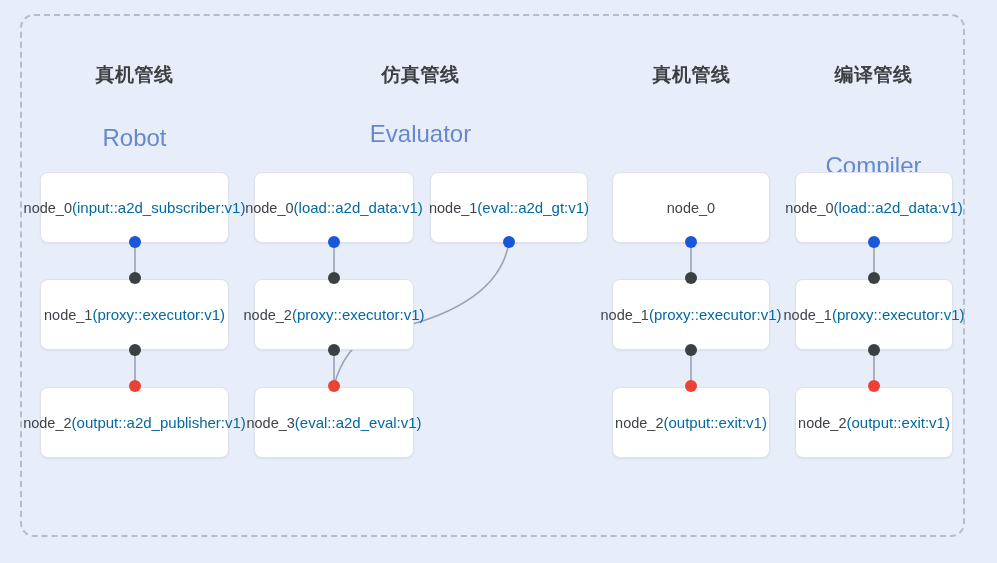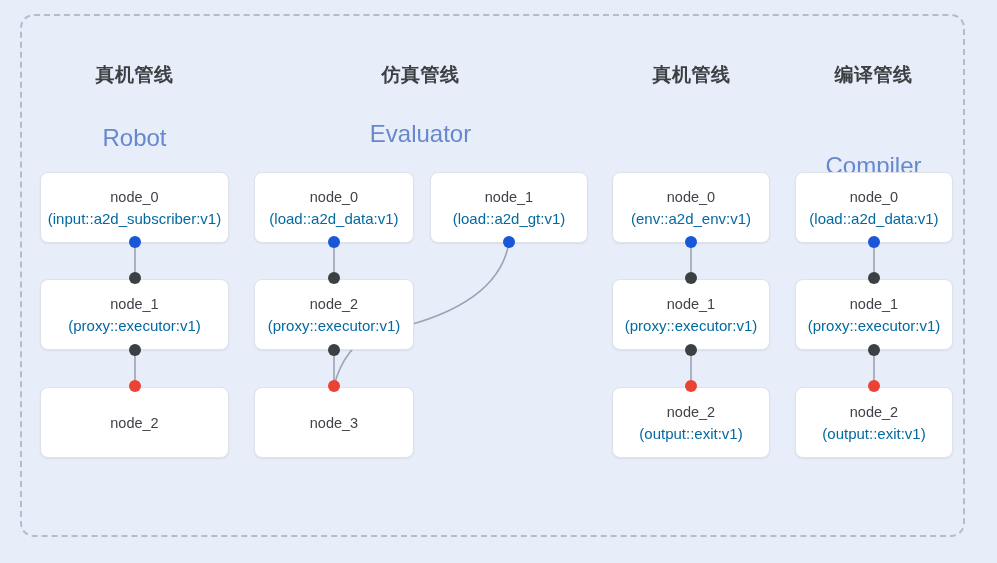--- a/index.html
+++ b/index.html
@@ -44,21 +44,21 @@
     white-space: nowrap;
   }
   .node {
     position: absolute;
     box-sizing: border-box;
     background: #ffffff;
     border: 1px solid #dfe2e8;
     border-radius: 8px;
     box-shadow: 0 1px 2px rgba(30, 40, 70, 0.07);
     display: flex;
-    flex-direction: column;
+    flex-direction: row;
     align-items: center;
     justify-content: center;
     color: #3f4349;
     z-index: 3;
   }
   .node-title {
     font-size: 14.5px;
     line-height: 22px;
     color: #3f4349;
   }
@@ -129,41 +129,42 @@
   <div class="node" style="left:40px; top:172px; width:189px; height:71px;">
     <div class="node-title">node_0</div>
     <div class="node-sub">(input::a2d_subscriber:v1)</div>
   </div>
   <div class="node" style="left:40px; top:279px; width:189px; height:71px;">
     <div class="node-title">node_1</div>
     <div class="node-sub">(proxy::executor:v1)</div>
   </div>
   <div class="node" style="left:40px; top:387px; width:189px; height:71px;">
     <div class="node-title">node_2</div>
+    <div class="node-sub">(output::a2d_publisher:v1)</div>
   </div>
 
   <div class="node" style="left:254px; top:172px; width:160px; height:71px;">
     <div class="node-title">node_0</div>
     <div class="node-sub">(load::a2d_data:v1)</div>
   </div>
   <div class="node" style="left:430px; top:172px; width:158px; height:71px;">
     <div class="node-title">node_1</div>
-    <div class="node-sub">(load::a2d_gt:v1)</div>
+    <div class="node-sub">(eval::a2d_gt:v1)</div>
   </div>
   <div class="node" style="left:254px; top:279px; width:160px; height:71px;">
     <div class="node-title">node_2</div>
     <div class="node-sub">(proxy::executor:v1)</div>
   </div>
   <div class="node" style="left:254px; top:387px; width:160px; height:71px;">
     <div class="node-title">node_3</div>
+    <div class="node-sub">(eval::a2d_eval:v1)</div>
   </div>
 
   <div class="node" style="left:612px; top:172px; width:158px; height:71px;">
     <div class="node-title">node_0</div>
-    <div class="node-sub">(env::a2d_env:v1)</div>
   </div>
   <div class="node" style="left:612px; top:279px; width:158px; height:71px;">
     <div class="node-title">node_1</div>
     <div class="node-sub">(proxy::executor:v1)</div>
   </div>
   <div class="node" style="left:612px; top:387px; width:158px; height:71px;">
     <div class="node-title">node_2</div>
     <div class="node-sub">(output::exit:v1)</div>
   </div>
 

